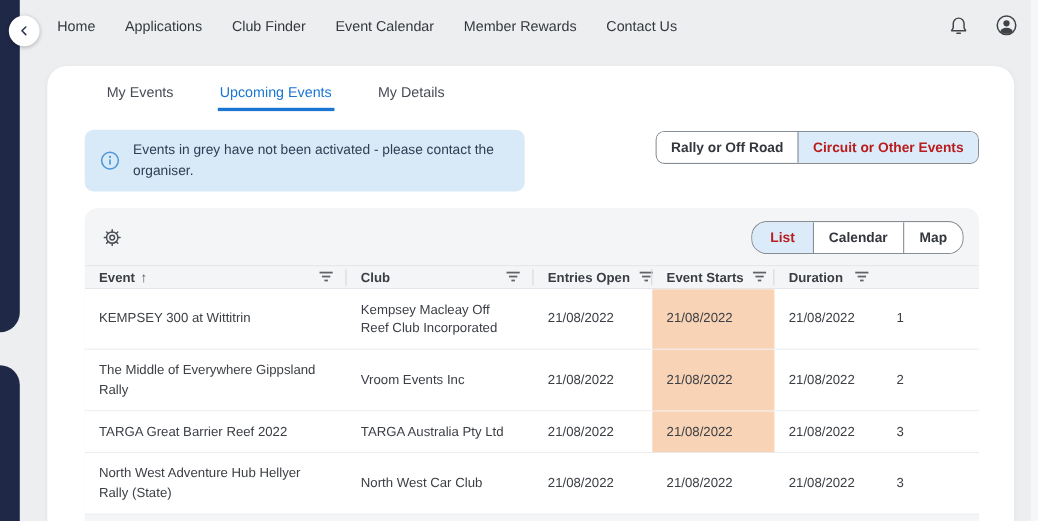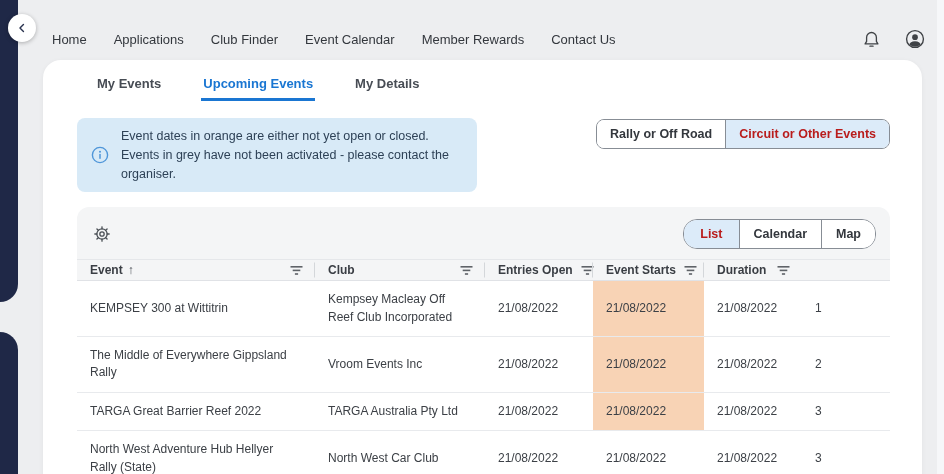--- a/index.html
+++ b/index.html
@@ -16,36 +16,36 @@
   .rail-bottom{ top:332px; bottom:-12px; border-radius:0 18px 0 0; }
   .back-btn {
     position:absolute; left:8px; top:14px; width:28px; height:28px; border-radius:50%;
     background:#fff; box-shadow:0 1px 4px rgba(0,0,0,.28); z-index:6;
     display:flex; align-items:center; justify-content:center; cursor:pointer;
   }
   
   .scroll-strip { position:absolute; right:0; top:0; width:7px; height:100%; background:#f6f7f9; }
   
   .top-nav {
-    position:absolute; left:52px; right:14px; top:16px; height:46px;
+    position:absolute; left:52px; right:14px; top:0; height:46px;
     display:flex; align-items:center;
   }
   .nav-links { display:flex; gap:27px; }
   .nav-link { font-size:13px; font-weight:500; color:#33373d; cursor:pointer; white-space:nowrap; }
   .nav-icons { margin-left:auto; display:flex; align-items:center; gap:22px; padding-right:4px; }
   .nav-icons svg { display:block; cursor:pointer; }
   
   .main-card {
     position:absolute; left:43px; top:60px; width:879px; height:440px;
     background:#fff; border-radius:18px 18px 0 0; box-shadow:0 1px 5px rgba(0,0,0,.05);
     z-index:2;
   }
   .tab-bar { display:flex; gap:38px; padding-left:52px; height:41px; align-items:stretch; }
   .tab {
-    display:flex; align-items:center; font-size:13px; font-weight:700; color:#474c54;
+    display:flex; align-items:center; font-size:13px; font-weight:400; color:#474c54;
     border-bottom:3px solid transparent; padding:0 2px; margin-top:8px; cursor:pointer;
   }
   .tab.active { color:#1a76d2; border-bottom-color:#1a76d2; }
   .content { padding:17px 32px 0 34px; }
   .banner-row { display:flex; align-items:flex-start; justify-content:space-between; }
   .banner {
     width:400px; background:#d8eaf7; border-radius:8px; padding:9px 14px;
     display:flex; gap:12px; align-items:center;
   }
   .banner-text { font-size:12.5px; color:#2d4156; line-height:1.5; }
@@ -149,21 +149,20 @@
     <div class="banner-row">
       <div class="banner">
         <span style="display:flex;flex:none;">
           <svg width="18" height="18" viewBox="0 0 18 18">
             <circle cx="9" cy="9" r="7.6" fill="none" stroke="#4f96d9" stroke-width="1.4"></circle>
             <circle cx="9" cy="5.7" r="1" fill="#4f96d9"></circle>
             <rect x="8.25" y="7.7" width="1.5" height="5.2" rx="0.75" fill="#4f96d9"></rect>
           </svg>
         </span>
         <div class="banner-text">
-          <div>Event dates in orange are either not yet open or closed.</div>
           <div>Events in grey have not been activated - please contact the organiser.</div>
         </div>
       </div>
 
       <div class="seg-group">
         <div class="seg">Rally or Off Road</div>
         <div class="seg selected">Circuit or Other Events</div>
       </div>
     </div>
 

